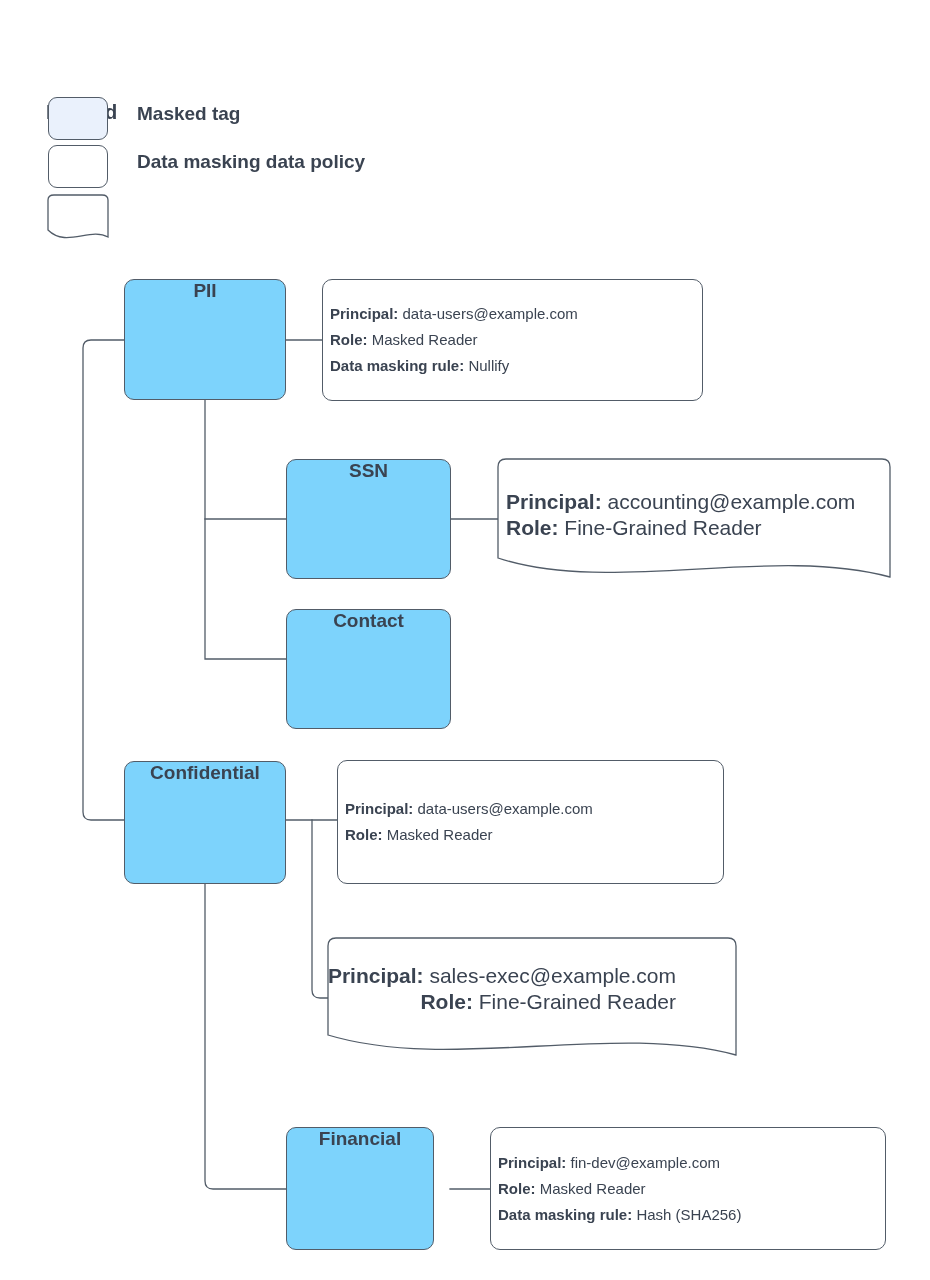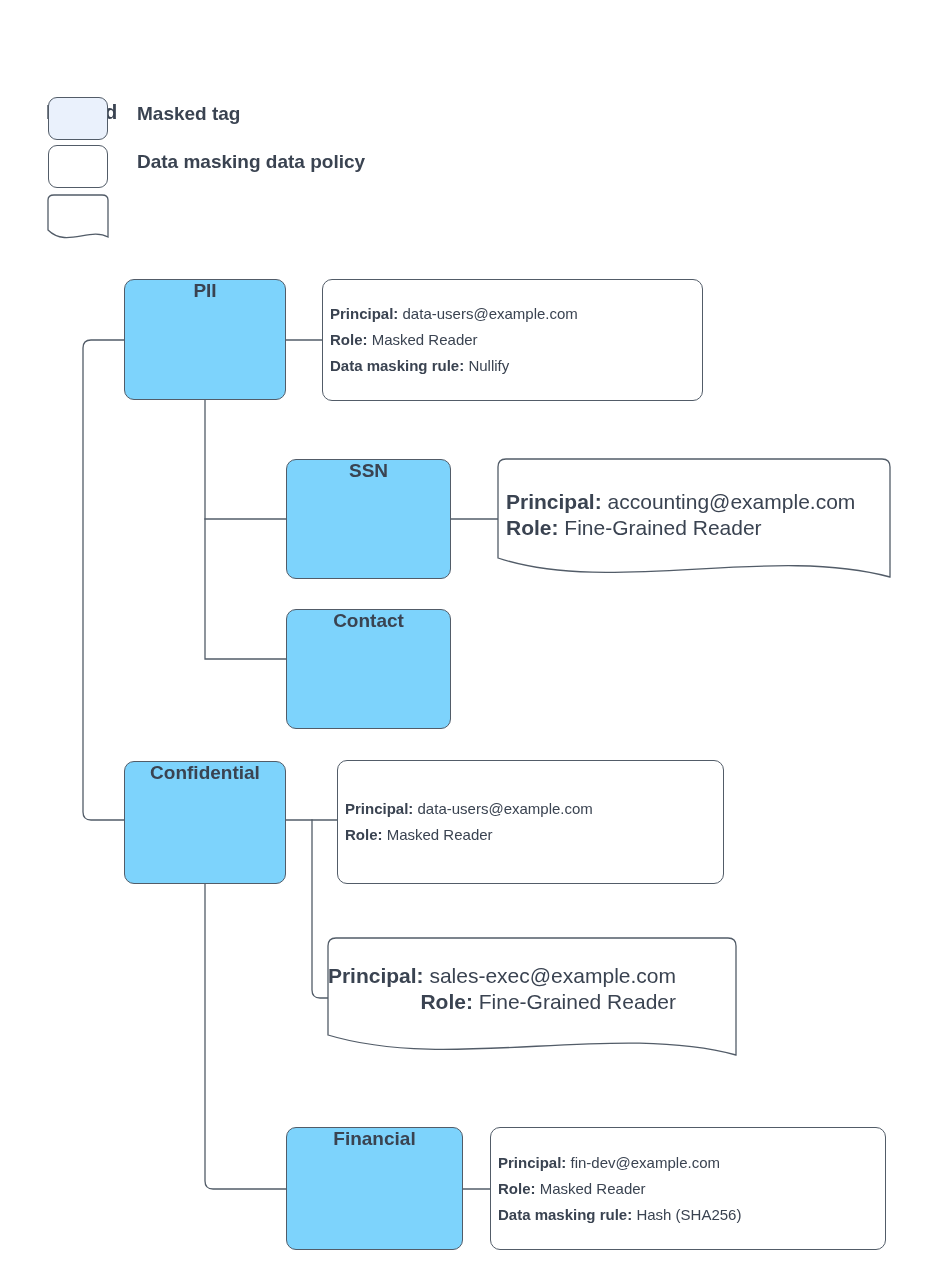--- a/index.html
+++ b/index.html
@@ -146,21 +146,21 @@
   </div>
   <div class="node" style="left:286px; top:459px; width:165px; height:120px;">
     <span>SSN</span>
   </div>
   <div class="node" style="left:286px; top:609px; width:165px; height:120px;">
     <span>Contact</span>
   </div>
   <div class="node" style="left:124px; top:761px; width:162px; height:123px;">
     <span>Confidential</span>
   </div>
-  <div class="node" style="left:286px; top:1127px; width:177px; height:123px;">
+  <div class="node" style="left:286px; top:1127px; width:148px; height:123px;">
     <span>Financial</span>
   </div>
 
   <div class="pbox" style="left:322px; top:279px; width:381px; height:122px;">
     <div class="pline">
       <span class="lbl">Principal:</span>
       <span>data-users@example.com</span>
     </div>
     <div class="pline">
       <span class="lbl">Role:</span>

